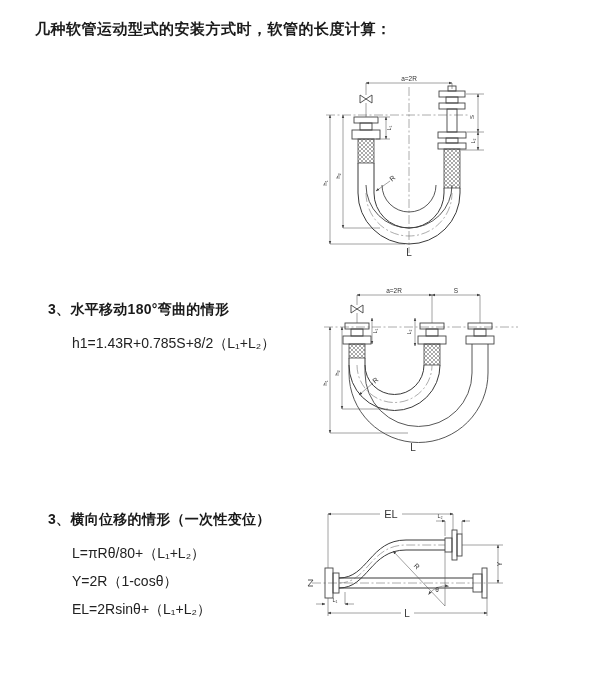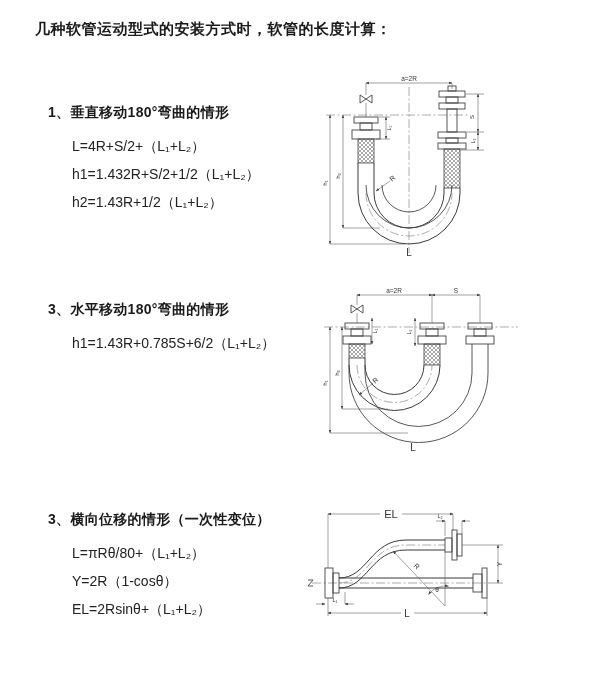--- a/index.html
+++ b/index.html
@@ -23,33 +23,25 @@
   .cl{stroke:#666;stroke-width:.55;fill:none;stroke-dasharray:9 2.5 2 2.5;}
   .braid{stroke:#444;stroke-width:.8;}
 </style>
 </head>
 <body>
 
 <div class="page">
 
   <div class="title">几种软管运动型式的安装方式时，软管的长度计算：</div>
 
-  <div class="section sec1">
-    <div class="heading">1、垂直移动180°弯曲的情形</div>
-    <div class="formulas">
-      <div class="formula">L=4R+S/2+（L₁+L₂）</div>
-      <div class="formula">h1=1.432R+S/2+1/2（L₁+L₂）</div>
-      <div class="formula">h2=1.43R+1/2（L₁+L₂）</div>
-    </div>
-  </div>
 
   <div class="section sec2">
     <div class="heading">3、水平移动180°弯曲的情形</div>
     <div class="formulas">
-      <div class="formula">h1=1.43R+0.785S+6/2（L₁+L₂）</div>
+      <div class="formula">h1=1.43R+0.785S+8/2（L₁+L₂）</div>
     </div>
   </div>
 
   <div class="section sec3">
     <div class="heading">3、横向位移的情形（一次性变位）</div>
     <div class="formulas">
       <div class="formula">L=πRθ/80+（L₁+L₂）</div>
       <div class="formula">Y=2R（1-cosθ）</div>
       <div class="formula">EL=2Rsinθ+（L₁+L₂）</div>
     </div>

